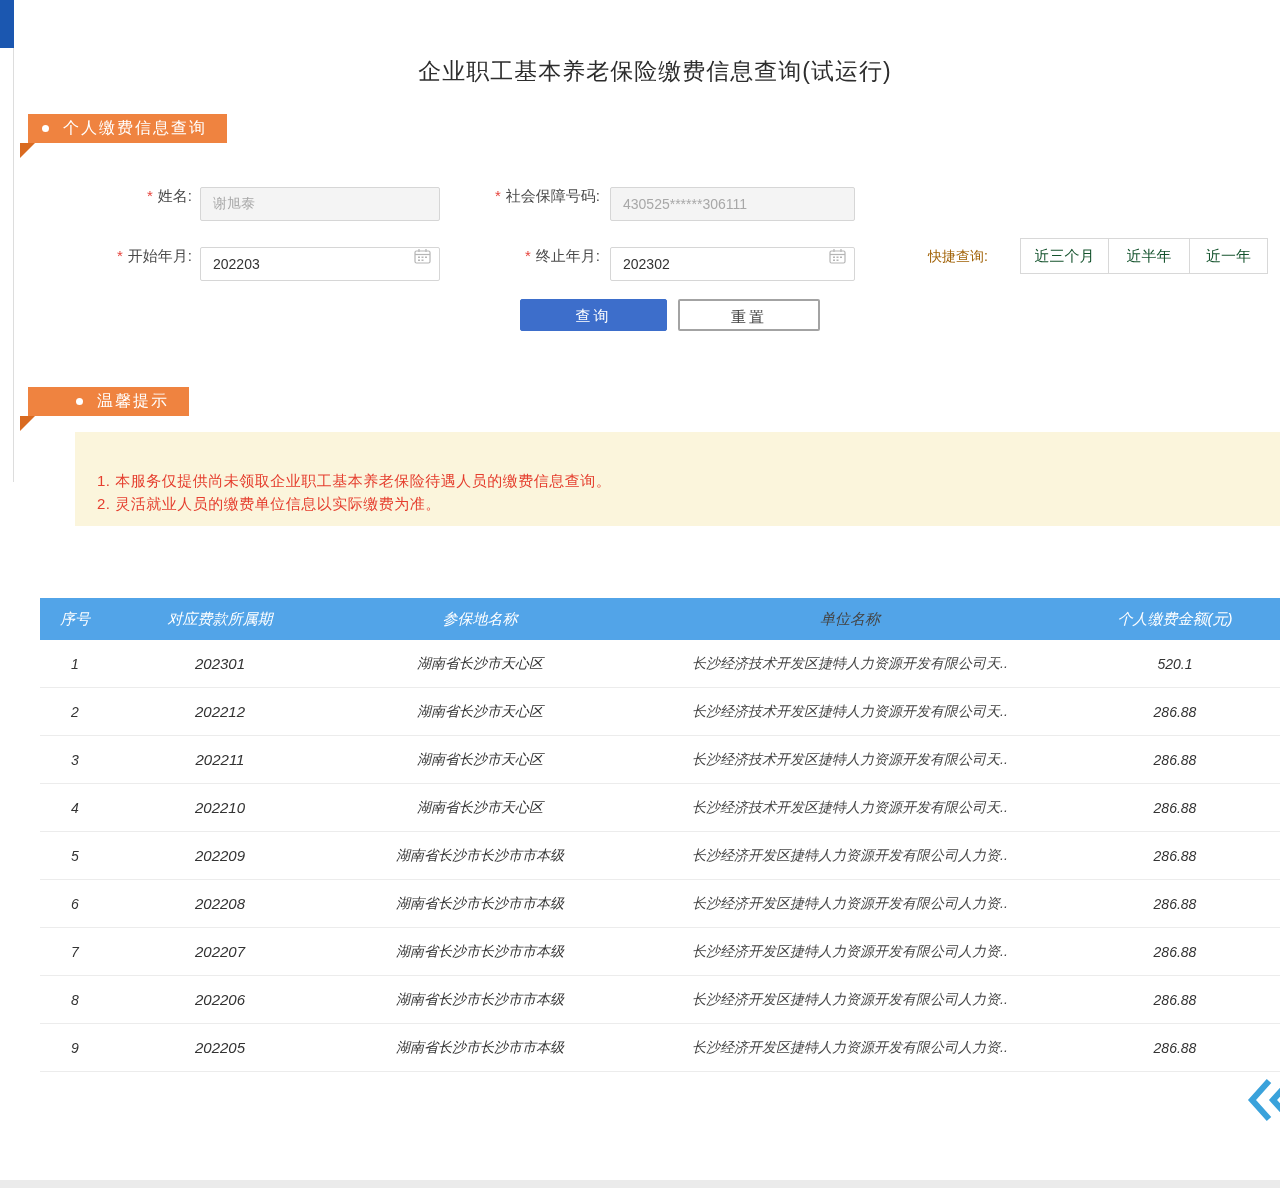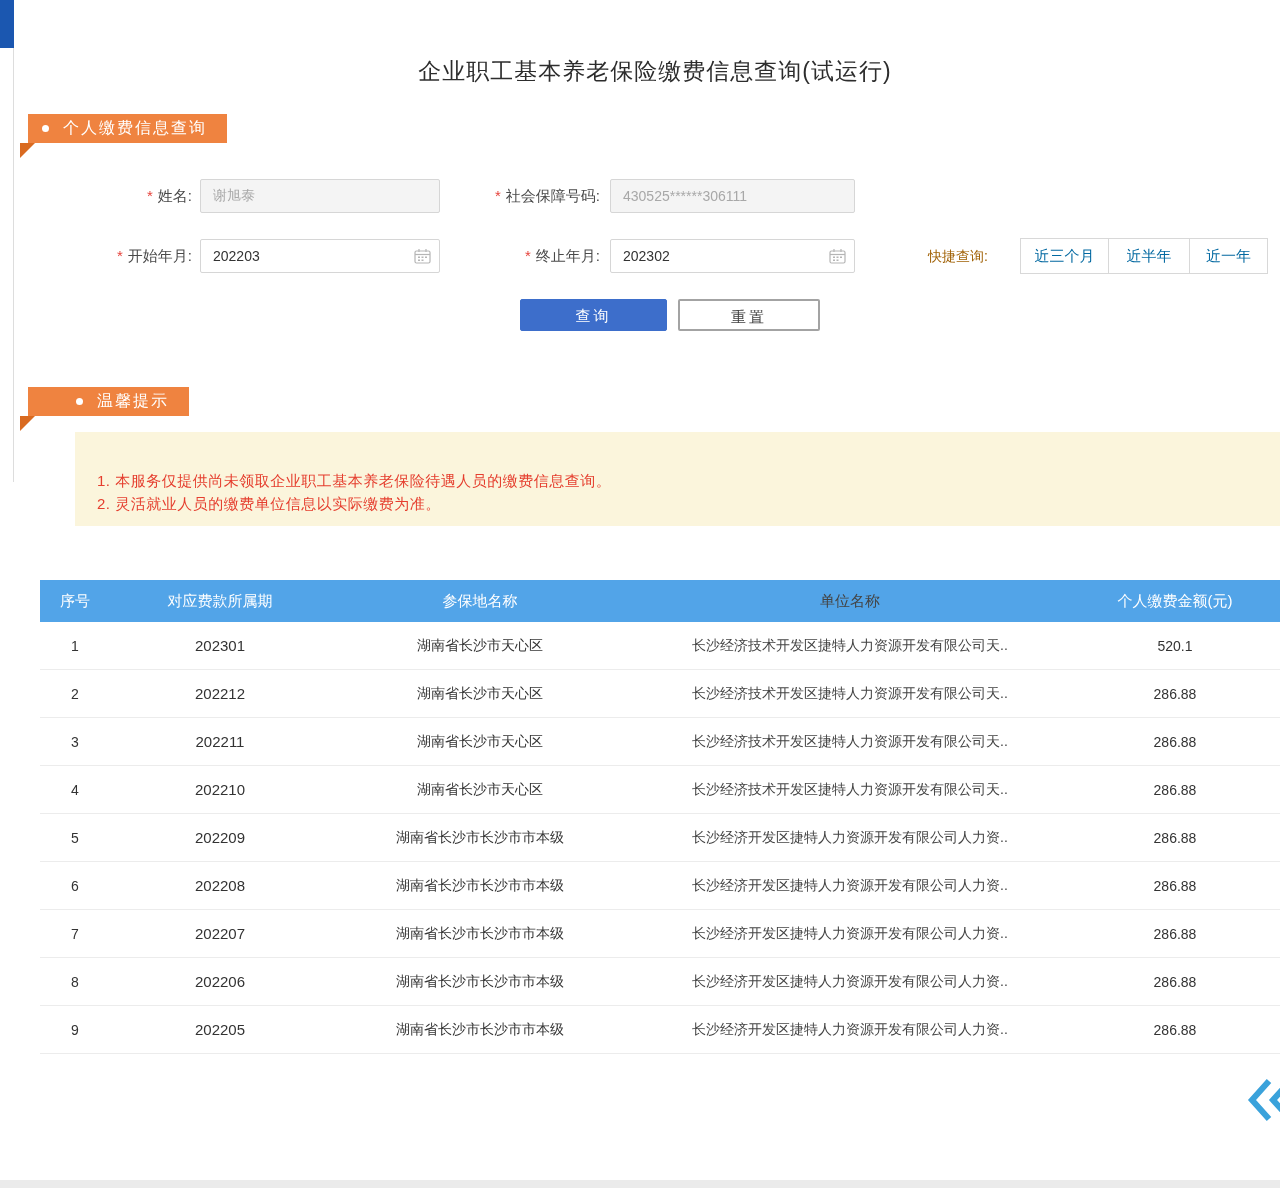--- a/index.html
+++ b/index.html
@@ -29,52 +29,52 @@
           border-top: 15px solid #d96a20; border-right: 15px solid transparent; }
   .fold1 { top: 143px; }
   .fold2 { top: 416px; }
 
   
   .flabel { position: absolute; height: 34px; line-height: 34px; font-size: 15px; color: #4a4a4a;
             text-align: right; white-space: nowrap; }
   .req { color: #e6433c; margin-right: 5px; font-size: 15px; }
   .finput { position: absolute; height: 34px; border: 1px solid #d6d6d6; border-radius: 2px;
             font-size: 14px; padding: 0 30px 0 12px; color: #333333; background: #ffffff;
-            font-family: "Liberation Sans", "DejaVu Sans", sans-serif; outline: none; width: 240px; }
+            font-family: "Liberation Sans", "DejaVu Sans", sans-serif; outline: none; width: 240px; margin-top: 8px; }
   .finput.disabled { background: #f4f4f4; color: #a8a8a8; }
   .lbl-name  { left: 60px;  top: 179px; width: 132px; }
   .in-name   { left: 200px; top: 179px; width: 240px; }
   .lbl-ssn   { left: 440px; top: 179px; width: 160px; }
   .in-ssn    { left: 610px; top: 179px; width: 245px; }
   .lbl-start { left: 60px;  top: 239px; width: 132px; }
   .in-start  { left: 200px; top: 239px; width: 240px; }
   .lbl-end   { left: 440px; top: 239px; width: 160px; }
   .in-end    { left: 610px; top: 239px; width: 245px; }
   .cal-icon { position: absolute; top: 248px; pointer-events: auto; cursor: pointer; }
   .cal-1 { left: 414px; } .cal-2 { left: 829px; }
 
   .quick-label { position: absolute; left: 928px; top: 238px; height: 36px; line-height: 36px;
                  font-size: 14px; color: #a16207; }
   .quick-group { position: absolute; left: 1020px; top: 238px; display: flex; }
   .quick-btn { height: 36px; line-height: 34px; background: #ffffff; border: 1px solid #d8d8d8;
-               font-size: 15px; color: #0369a1; text-align: center; cursor: pointer; margin-left: -1px; }
+               font-size: 15px; color: #14532d; text-align: center; cursor: pointer; margin-left: -1px; }
   .qb0 { width: 89px; margin-left: 0; } .qb1 { width: 82px; } .qb2 { width: 79px; }
 
   .btn { position: absolute; top: 299px; height: 32px; border-radius: 2px; font-size: 15px;
          text-align: center; line-height: 32px; cursor: pointer; letter-spacing: 3px; }
   .btn-query { left: 520px; width: 147px; background: #3d6ecb; color: #ffffff; border: 1px solid #3d6ecb; }
   .btn-reset { left: 678px; width: 142px; background: #ffffff; color: #3f3f3f; border: 2px solid #a3a3a3; }
 
   
   .notice { position: absolute; left: 40px; top: 432px; width: 1240px; height: 94px;
             background: #fbf5dc; padding: 37px 24px 16px 22px; margin-left: 35px; }
   .notice-line { font-size: 15px; color: #e53e2e; line-height: 23px; letter-spacing: 0.5px; }
 
   
-  .table { position: absolute; left: 40px; top: 580px; width: 1240px; }
+  .table { position: absolute; left: 40px; top: 598px; width: 1240px; font-style: italic; }
   .thead { display: flex; height: 42px; background: #52a4e8; align-items: center; }
   .thcell { color: #ffffff; font-size: 15px; text-align: center; }
   .trow { display: flex; height: 48px; align-items: center; background: #ffffff;
           border-bottom: 1px solid #ececec; }
   .tcell { font-size: 14px; color: #333333; text-align: center; white-space: nowrap;
            overflow: hidden; }
   .c0 { width: 70px; } .c1 { width: 220px; font-size: 15px; } .c2 { width: 300px; }
   .c3 { width: 440px; color: #444444; } .c4 { width: 210px; }
 
   

